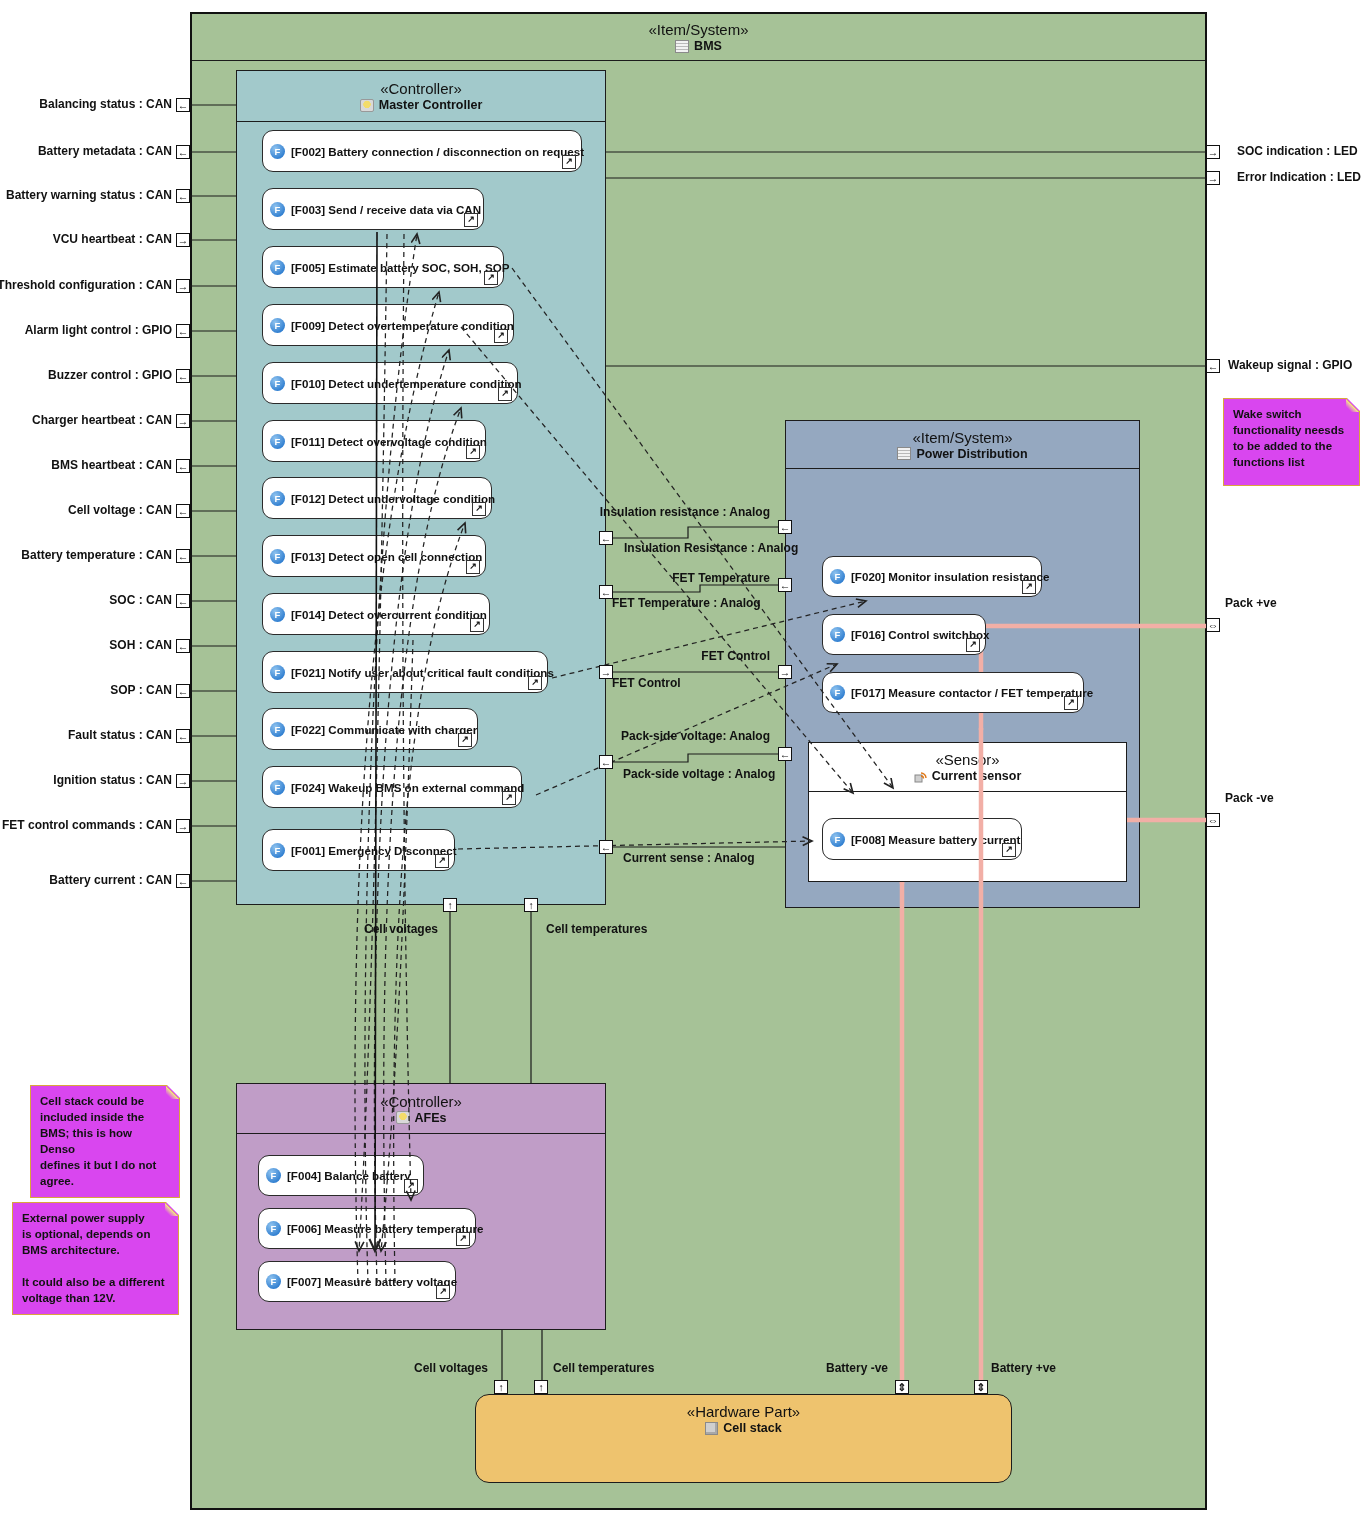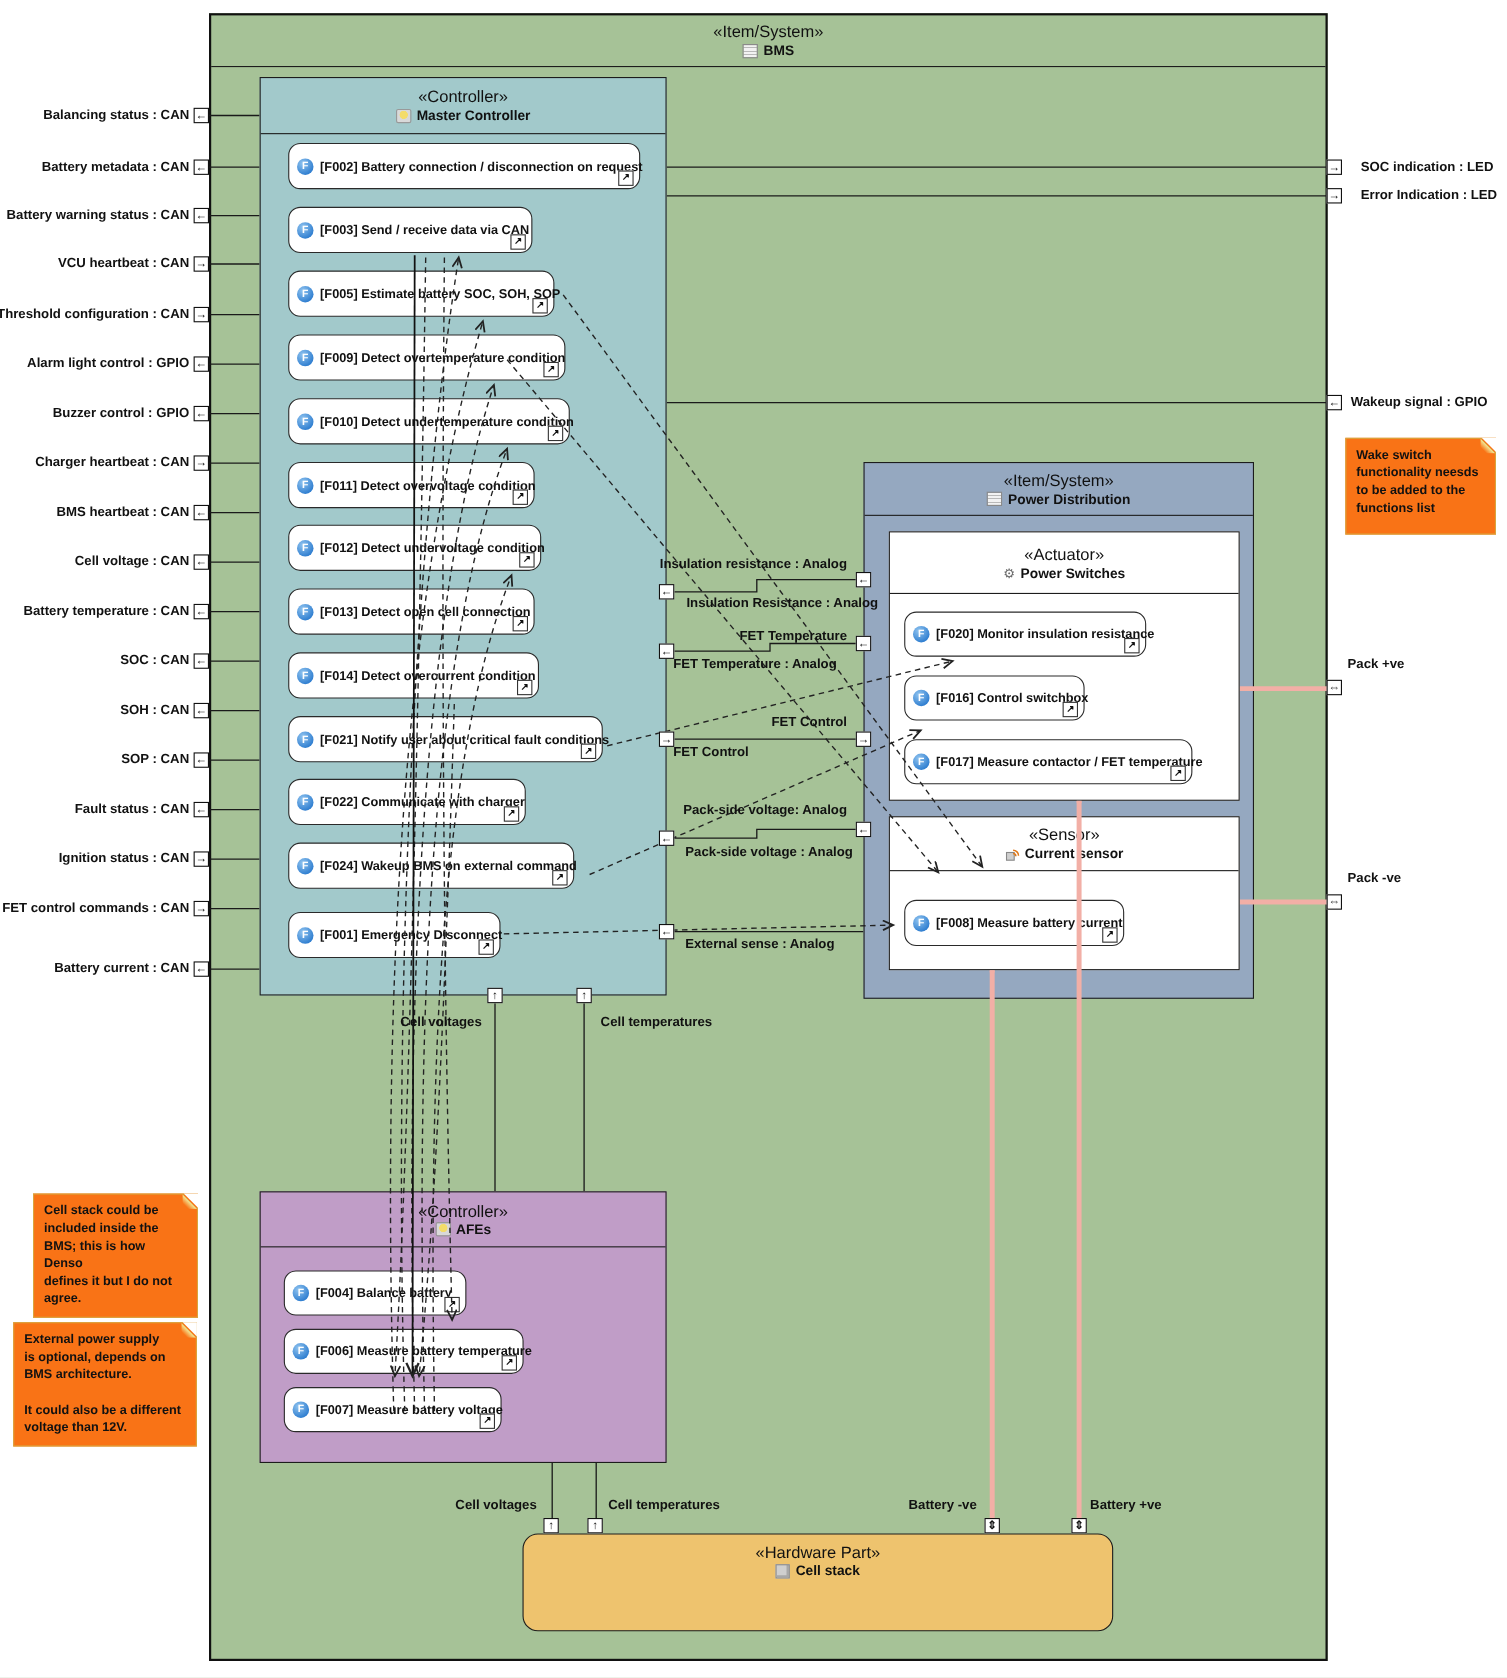--- a/index.html
+++ b/index.html
@@ -23,21 +23,21 @@
   .pill .ficon{width:15px;height:15px;border-radius:50%;flex:0 0 auto;margin-right:6px;
         background:radial-gradient(circle at 35% 30%, #8fc3ef 0%, #2f7ed0 75%);
         color:#fff;font-size:9.5px;font-weight:700;display:flex;align-items:center;justify-content:center;}
   .pill .link{position:absolute;right:5px;bottom:2px;width:12px;height:12px;border:1px solid #333;
         background:#fff;font-size:9px;line-height:11px;text-align:center;color:#111;}
   .port{position:absolute;width:14px;height:14px;background:#fff;border:1px solid #111;z-index:6;
         display:flex;align-items:center;justify-content:center;font-size:10.5px;font-weight:600;
         line-height:1;box-sizing:border-box;}
   .plabel{position:absolute;font-size:12px;font-weight:600;white-space:nowrap;z-index:5;}
   .plabel.r{text-align:right;}
-  .note{position:absolute;background:#f97316;border:1px solid #d9a53d;padding:7px 9px;
+  .note{position:absolute;background:#d946ef;border:1px solid #d9a53d;padding:7px 9px;
         font-size:11.5px;font-weight:600;line-height:1.4;white-space:pre-line;z-index:6;box-sizing:border-box;}
   .note::before{content:'';position:absolute;top:-1px;right:-1px;width:0;height:0;
         border-top:13px solid #fff;border-left:13px solid transparent;}
   .note::after{content:'';position:absolute;top:0;right:0;width:13px;height:13px;
         background:linear-gradient(225deg, transparent 47%, #d9a53d 48%, #f2e08e 52%, transparent 80%);}
   .ic-ctrl{width:12px;height:11px;border:1px solid #999;border-radius:2px;display:inline-block;
         background:radial-gradient(circle at 50% 40%, #f3dc6a 0 3.5px, #d9d9d9 4px);}
   .ic-item{width:12px;height:11px;border:1px solid #8a8a8a;display:inline-block;
         background:repeating-linear-gradient(#f2f2f2 0 2px,#b9b9b9 2px 3px);}
   .ic-gear{font-size:12px;color:#6d6d6d;line-height:1;font-weight:400;}
@@ -140,29 +140,20 @@
 
   <svg class="layer" width="1370" height="1525">
     <g stroke="#f2afa6" stroke-width="4.5" fill="none">
       <path d="M981 626 H1214"></path>
         <path d="M902 820 H1214"></path>
       <path d="M981 626 V730"></path>
         <path d="M902 820 V884"></path>
     </g>
   </svg>
 
-  <div class="box whitebox" style="left:808px;top:483px;width:319px;height:245px;">
-    <div class="hdr" style="height:55px;">
-      <div class="st">«Actuator»</div>
-      <div class="nm">
-          <span class="ic-gear">⚙</span>
-        <span>Power Switches</span>
-        </div>
-    </div>
-  </div>
 
   <div class="box whitebox" style="left:808px;top:742px;width:319px;height:140px;">
     <div class="hdr" style="height:48px;">
       <div class="st">«Sensor»</div>
       <div class="nm">
         <svg width="13" height="13">
           <rect x="1" y="5" width="7" height="7" fill="#cfcfcf" stroke="#888"></rect>
           <path d="M7 3 a5 5 0 0 1 5 5" stroke="#e07818" stroke-width="1.4" fill="none"></path>
           <path d="M7 6 a2.5 2.5 0 0 1 2.5 2.5" stroke="#e07818" stroke-width="1.4" fill="none"></path>
         </svg>
@@ -361,21 +352,21 @@
     </div>
     <div class="plabel" style="left: 991px; top: 1361px;">Battery +ve</div>
     <div class="plabel r" style="right: 600px; top: 505px;">Insulation resistance : Analog</div>
     <div class="plabel" style="left: 624px; top: 541px;">Insulation Resistance : Analog</div>
     <div class="plabel r" style="right: 600px; top: 571px;">FET Temperature</div>
     <div class="plabel" style="left: 612px; top: 596px;">FET Temperature : Analog</div>
     <div class="plabel r" style="right: 600px; top: 649px;">FET Control</div>
     <div class="plabel" style="left: 612px; top: 676px;">FET Control</div>
     <div class="plabel r" style="right: 600px; top: 729px; padding-left: 46px;">Pack-side voltage: Analog</div>
     <div class="plabel" style="left: 623px; top: 767px;">Pack-side voltage : Analog</div>
-    <div class="plabel" style="left: 623px; top: 851px;">External sense : Analog</div>
+    <div class="plabel" style="left: 623px; top: 851px;">Current sense : Analog</div>
     <div class="pill" style="left: 262px; top: 130px; width: 320px; height: 42px;">
       <span class="ficon">F</span>
       <span class="ftext">[F002] Battery connection / disconnection on request</span>
       <span class="link">↗</span>
     </div>
     <div class="pill" style="left: 262px; top: 188px; width: 222px; height: 42px;">
       <span class="ficon">F</span>
       <span class="ftext">[F003] Send / receive data via CAN</span>
       <span class="link">↗</span>
     </div>

